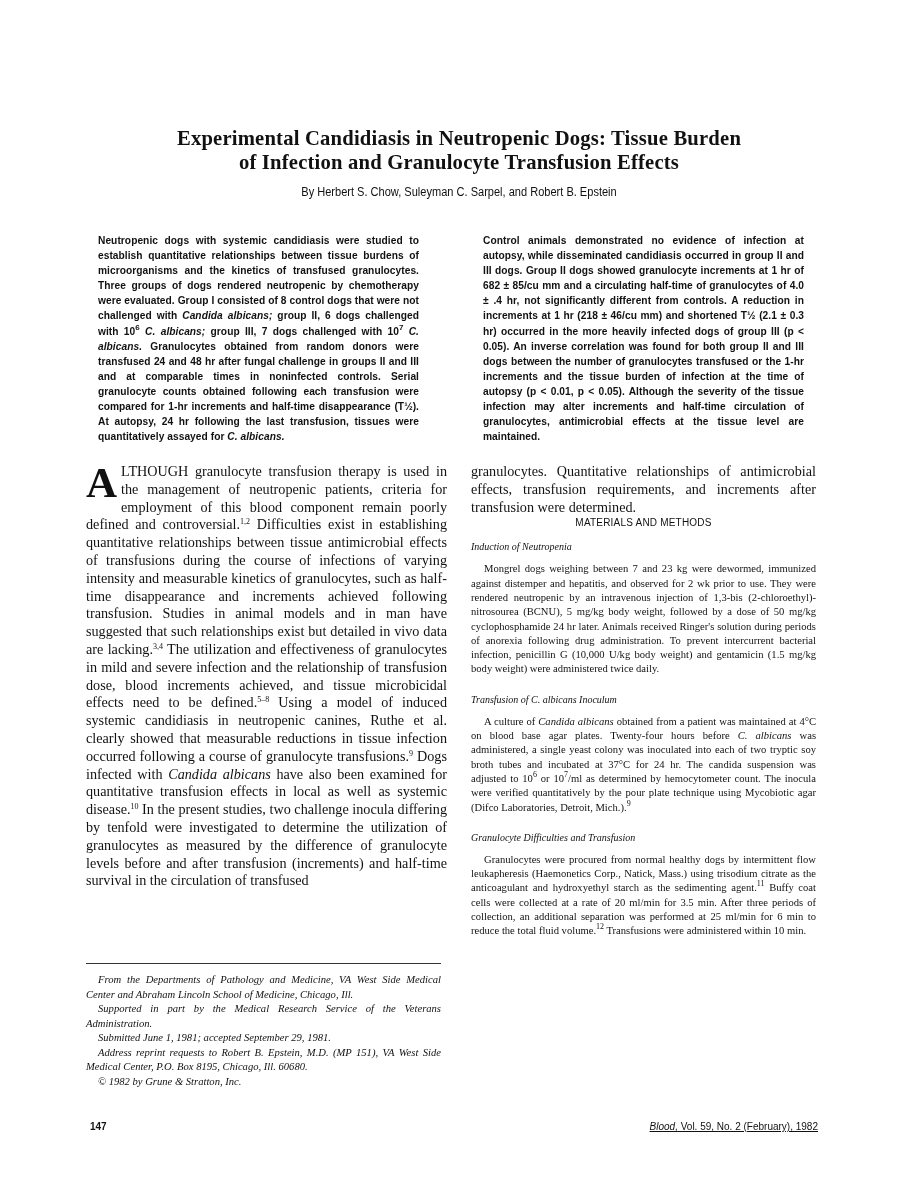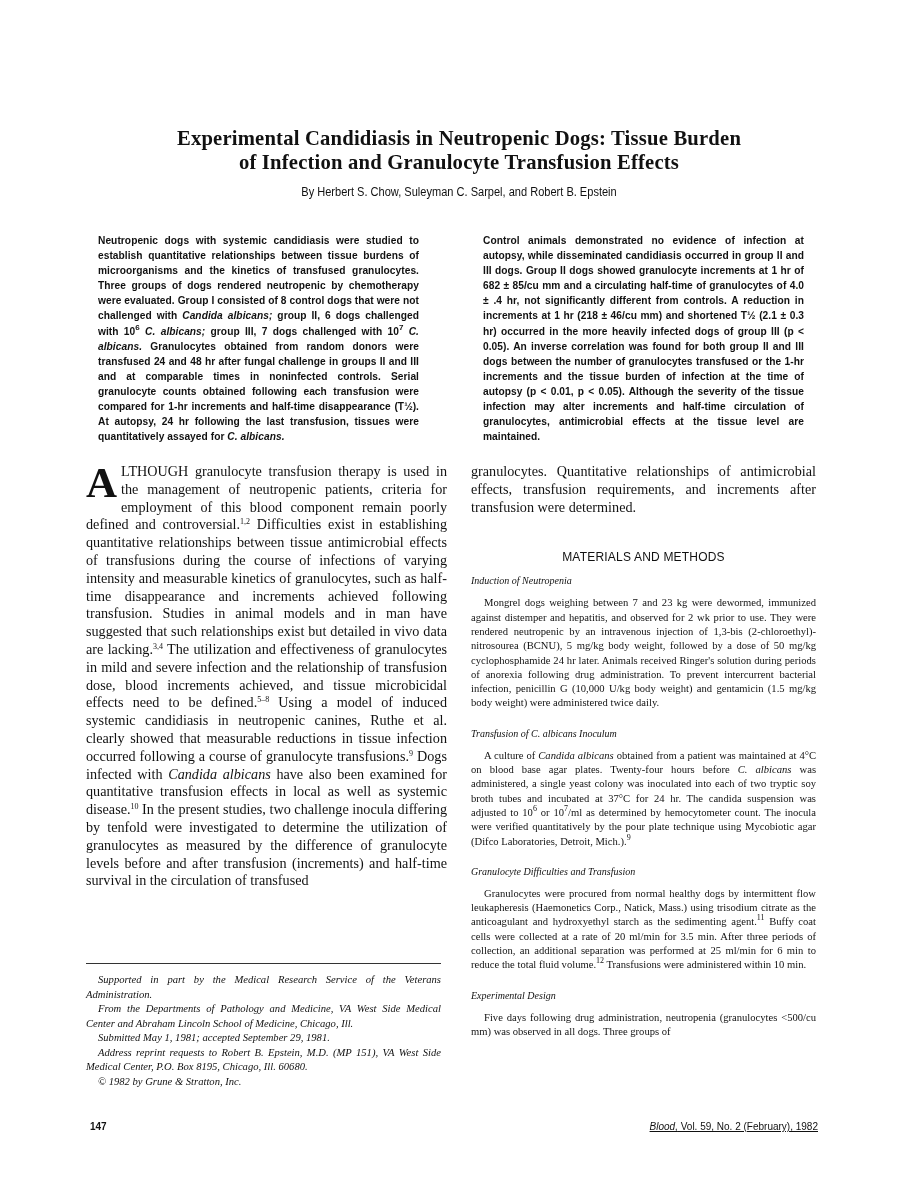--- a/index.html
+++ b/index.html
@@ -37,21 +37,21 @@
     .body-col.left { left: 86px; top: 463px; width: 361px; }
     .body-col.right { left: 471px; top: 463px; width: 345px; }
     .body-col p { margin: 0; }
     .dropcap {
       float: left; font-size: 43px; line-height: 34px; font-weight: bold;
       margin: 3px 4px 0 0; padding: 0;
     }
     sup { font-size: 8px; line-height: 0; vertical-align: 5px; }
     .section-head {
       text-align: center; font-family: "Liberation Sans", sans-serif;
-      font-size: 12px; line-height: 14px; margin: 34px 0 8px 0; letter-spacing: 0.2px;
+      font-size: 10px; line-height: 14px; margin: 0 0 8px 0; letter-spacing: 0.2px;
     }
     .subhead {
       font-family: "Liberation Serif", serif; font-style: italic; font-size: 10px;
       line-height: 18px; margin: 0 0 6px 0;
     }
     .method-text {
       font-size: 10.6px; line-height: 14.3px; text-align: justify; text-indent: 13px; margin: 0;
     }
     .method-block { margin-bottom: 14px; }
     .rule {
@@ -93,23 +93,23 @@
   <p>Control animals demonstrated no evidence of infection at autopsy, while disseminated candidiasis occurred in group II and III dogs. Group II dogs showed granulocyte increments at 1 hr of 682 ± 85/cu mm and a circulating half-time of granulocytes of 4.0 ± .4 hr, not significantly different from controls. A reduction in increments at 1 hr (218 ± 46/cu mm) and shortened T½ (2.1 ± 0.3 hr) occurred in the more heavily infected dogs of group III (p &lt; 0.05). An inverse correlation was found for both group II and III dogs between the number of granulocytes transfused or the 1-hr increments and the tissue burden of infection at the time of autopsy (p &lt; 0.01, p &lt; 0.05). Although the severity of the tissue infection may alter increments and half-time circulation of granulocytes, antimicrobial effects at the tissue level are maintained.</p>
 </div>
 
 <div class="body-col left">
   <p><span class="dropcap">A</span><span>LTHOUGH</span><span> granulocyte transfusion therapy is used in the management of neutropenic patients, criteria for employment of this blood component remain poorly defined and controversial.</span><sup>1,2</sup><span> Difficulties exist in establishing quantitative relationships between tissue antimicrobial effects of transfusions during the course of infections of varying intensity and measurable kinetics of granulocytes, such as half-time disappearance and increments achieved following transfusion. Studies in animal models and in man have suggested that such relationships exist but detailed in vivo data are lacking.</span><sup>3,4</sup><span> The utilization and effectiveness of granulocytes in mild and severe infection and the relationship of transfusion dose, blood increments achieved, and tissue microbicidal effects need to be defined.</span><sup>5–8</sup><span> Using a model of induced systemic candidiasis in neutropenic canines, Ruthe et al. clearly showed that measurable reductions in tissue infection occurred following a course of granulocyte transfusions.</span><sup>9</sup><span> Dogs infected with </span><i>Candida albicans</i><span> have also been examined for quantitative transfusion effects in local as well as systemic disease.</span><sup>10</sup><span> In the present studies, two challenge inocula differing by tenfold were investigated to determine the utilization of granulocytes as measured by the difference of granulocyte levels before and after transfusion (increments) and half-time survival in the circulation of transfused</span></p>
 </div>
 
 <div class="rule"></div>
 
 <div class="footnotes">
+  <p>From the Departments of Pathology and Medicine, VA West Side Medical Center and Abraham Lincoln School of Medicine, Chicago, Ill.</p>
   <p>Supported in part by the Medical Research Service of the Veterans Administration.</p>
-  <p>From the Departments of Pathology and Medicine, VA West Side Medical Center and Abraham Lincoln School of Medicine, Chicago, Ill.</p>
-  <p>Submitted May 1, 1981; accepted September 29, 1981.</p>
+  <p>Submitted June 1, 1981; accepted September 29, 1981.</p>
   <p>Address reprint requests to Robert B. Epstein, M.D. (MP 151), VA West Side Medical Center, P.O. Box 8195, Chicago, Ill. 60680.</p>
   <p>© 1982 by Grune &amp; Stratton, Inc.</p>
 </div>
 
 <div class="body-col right">
   <p>granulocytes. Quantitative relationships of antimicrobial effects, transfusion requirements, and increments after transfusion were determined.</p>
 
   <div class="section-head">MATERIALS AND METHODS</div>
 
   <div class="method-block">
@@ -120,20 +120,16 @@
   <div class="method-block">
     <div class="subhead">Transfusion of C. albicans Inoculum</div>
     <p class="method-text"><span>A culture of </span><i>Candida albicans</i><span> obtained from a patient was maintained at 4°C on blood base agar plates. Twenty-four hours before </span><i>C. albicans</i><span> was administered, a single yeast colony was inoculated into each of two tryptic soy broth tubes and incubated at 37°C for 24 hr. The candida suspension was adjusted to 10</span><sup>6</sup><span> or 10</span><sup>7</sup><span>/ml as determined by hemocytometer count. The inocula were verified quantitatively by the pour plate technique using Mycobiotic agar (Difco Laboratories, Detroit, Mich.).</span><sup>9</sup></p>
   </div>
 
   <div class="method-block">
     <div class="subhead">Granulocyte Difficulties and Transfusion</div>
     <p class="method-text"><span>Granulocytes were procured from normal healthy dogs by intermittent flow leukapheresis (Haemonetics Corp., Natick, Mass.) using trisodium citrate as the anticoagulant and hydroxyethyl starch as the sedimenting agent.</span><sup>11</sup><span> Buffy coat cells were collected at a rate of 20 ml/min for 3.5 min. After three periods of collection, an additional separation was performed at 25 ml/min for 6 min to reduce the total fluid volume.</span><sup>12</sup><span> Transfusions were administered within 10 min.</span></p>
   </div>
 
-  <div class="method-block">
-    <div class="subhead">Experimental Design</div>
-    <p class="method-text">Five days following drug administration, neutropenia (granulocytes &lt;500/cu mm) was observed in all dogs. Three groups of</p>
-  </div>
 </div>
 
 <div class="footer-left">147</div>
 <div class="footer-right"><i>Blood,</i><span> Vol. 59, No. 2 (February), 1982</span></div>
 
 </body></html>

